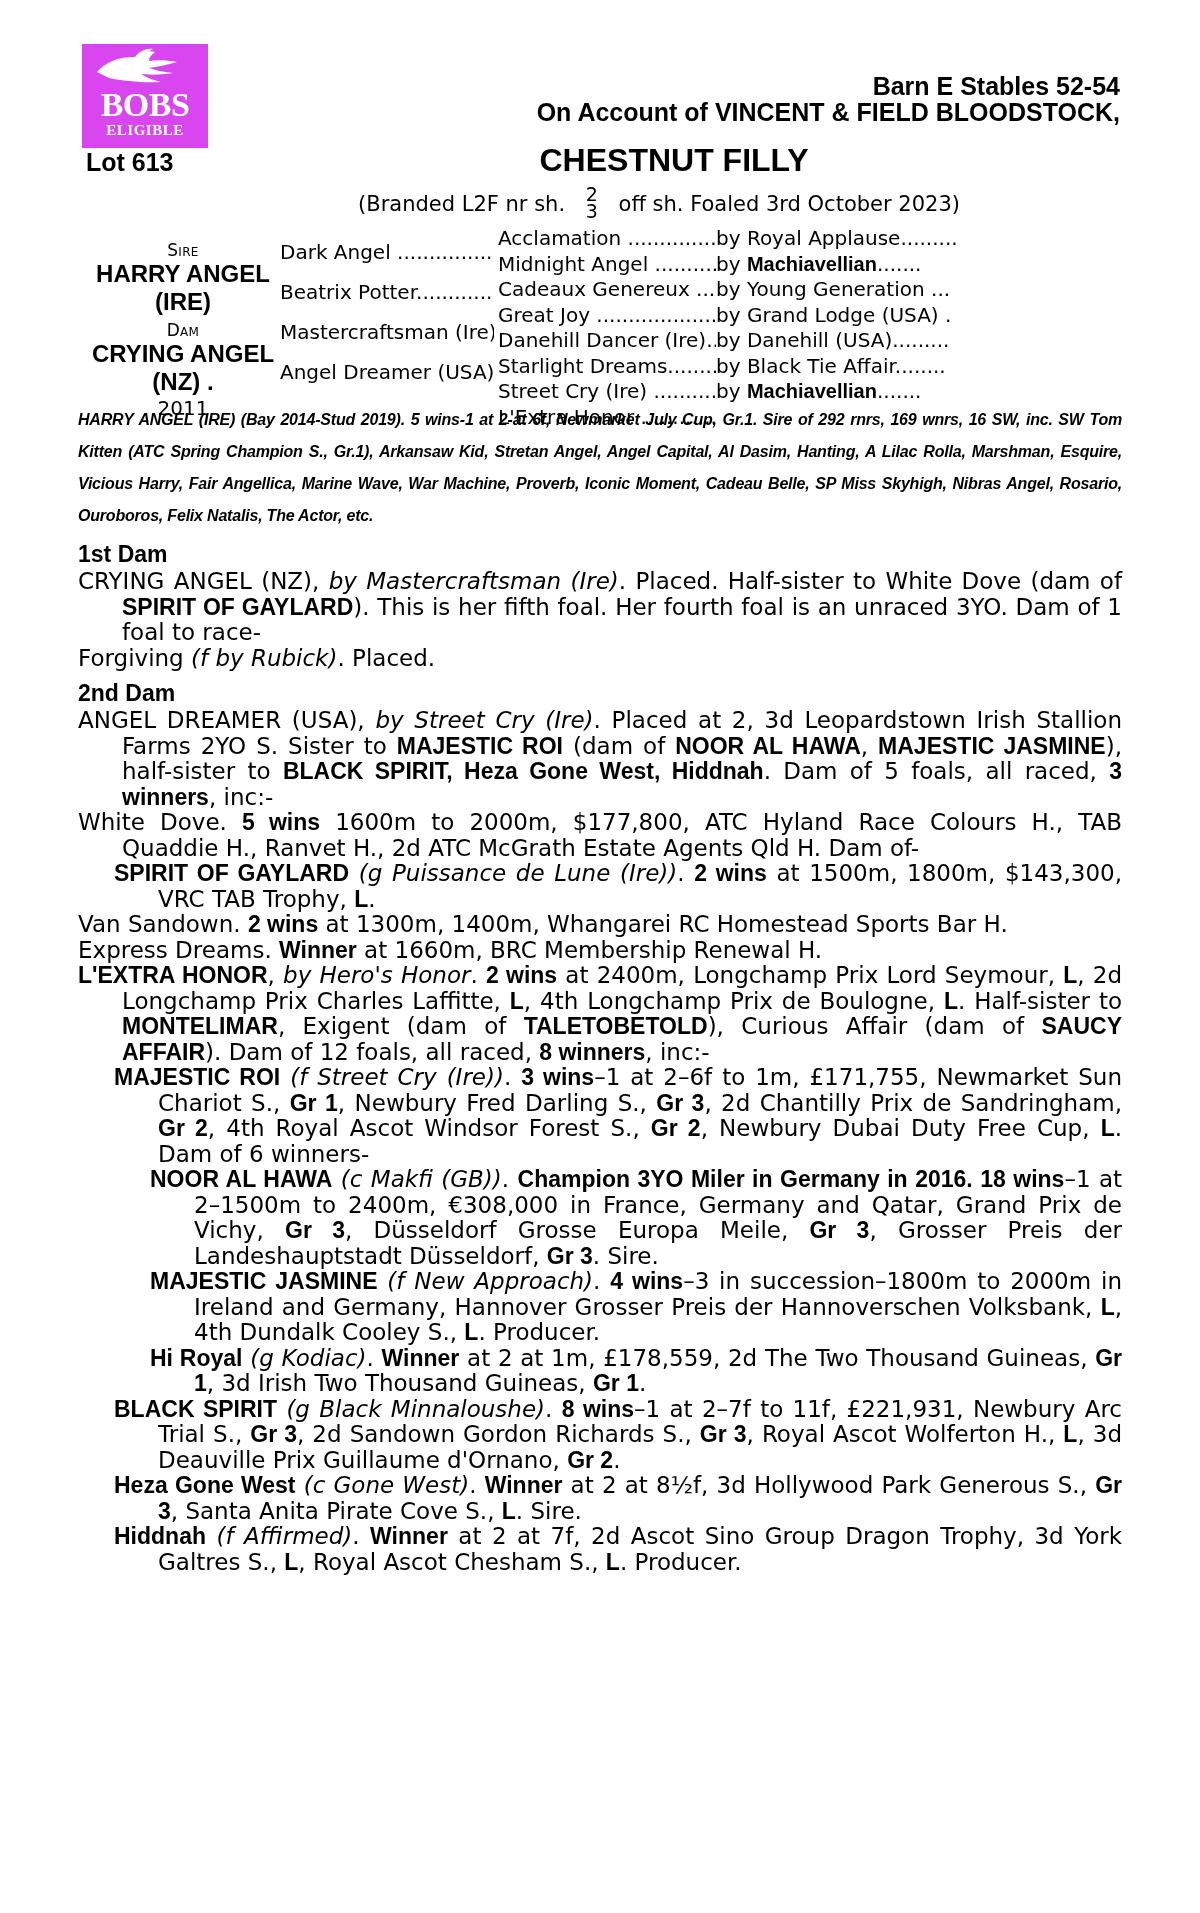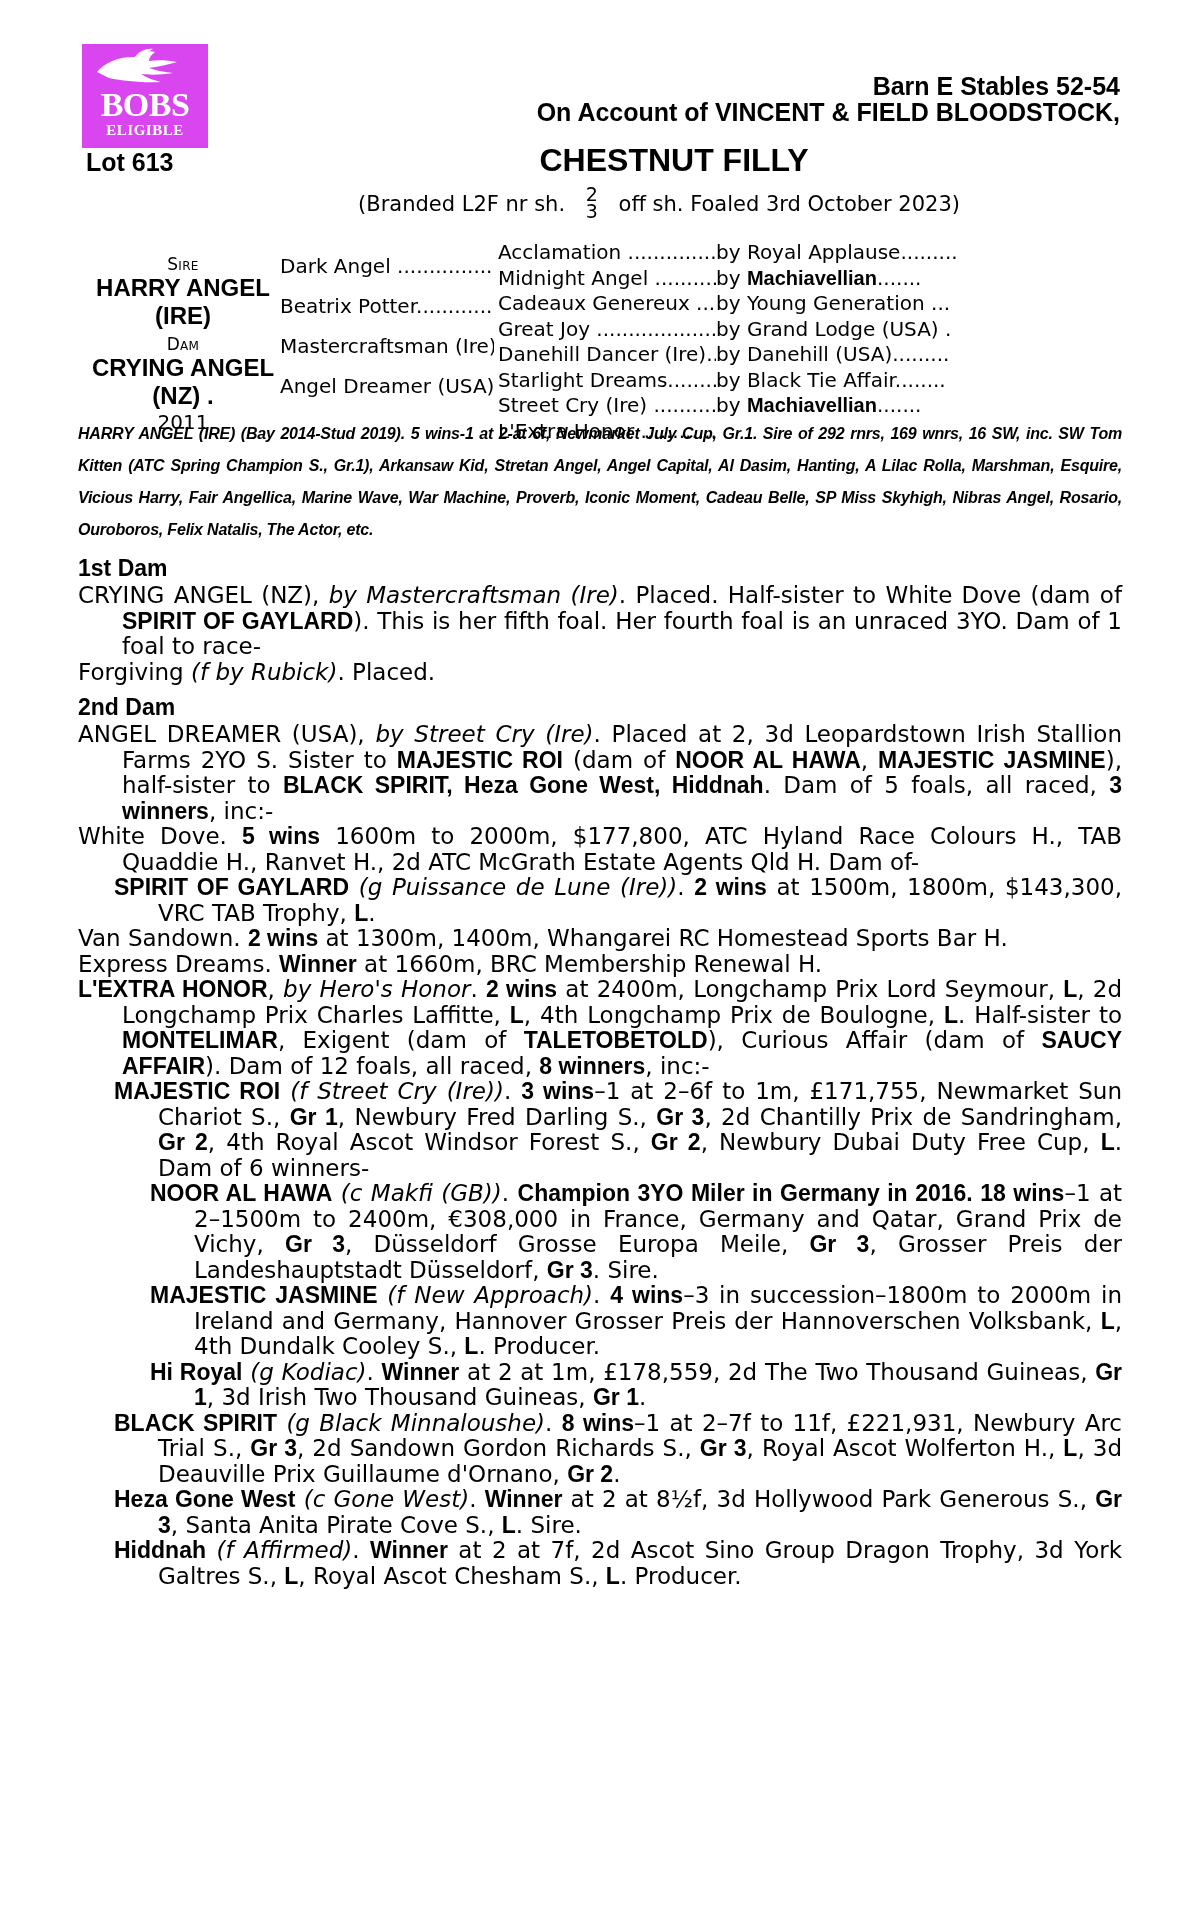--- a/index.html
+++ b/index.html
@@ -107,21 +107,21 @@
     margin: 0 14px;
     position: relative;
     top: -2px;
   }
 
   
   .ped {
     position: relative;
     height: 172px;
     font-size: 20px;
-    margin-top: 20px;
+    margin-top: 6px;
   }
   .ped-label {
     font-size: 17px;
     font-variant: small-caps;
     letter-spacing: 0.3px;
   }
   .ped-name {
     font-family: "Liberation Sans", sans-serif;
     font-weight: bold;
     font-size: 24px;

